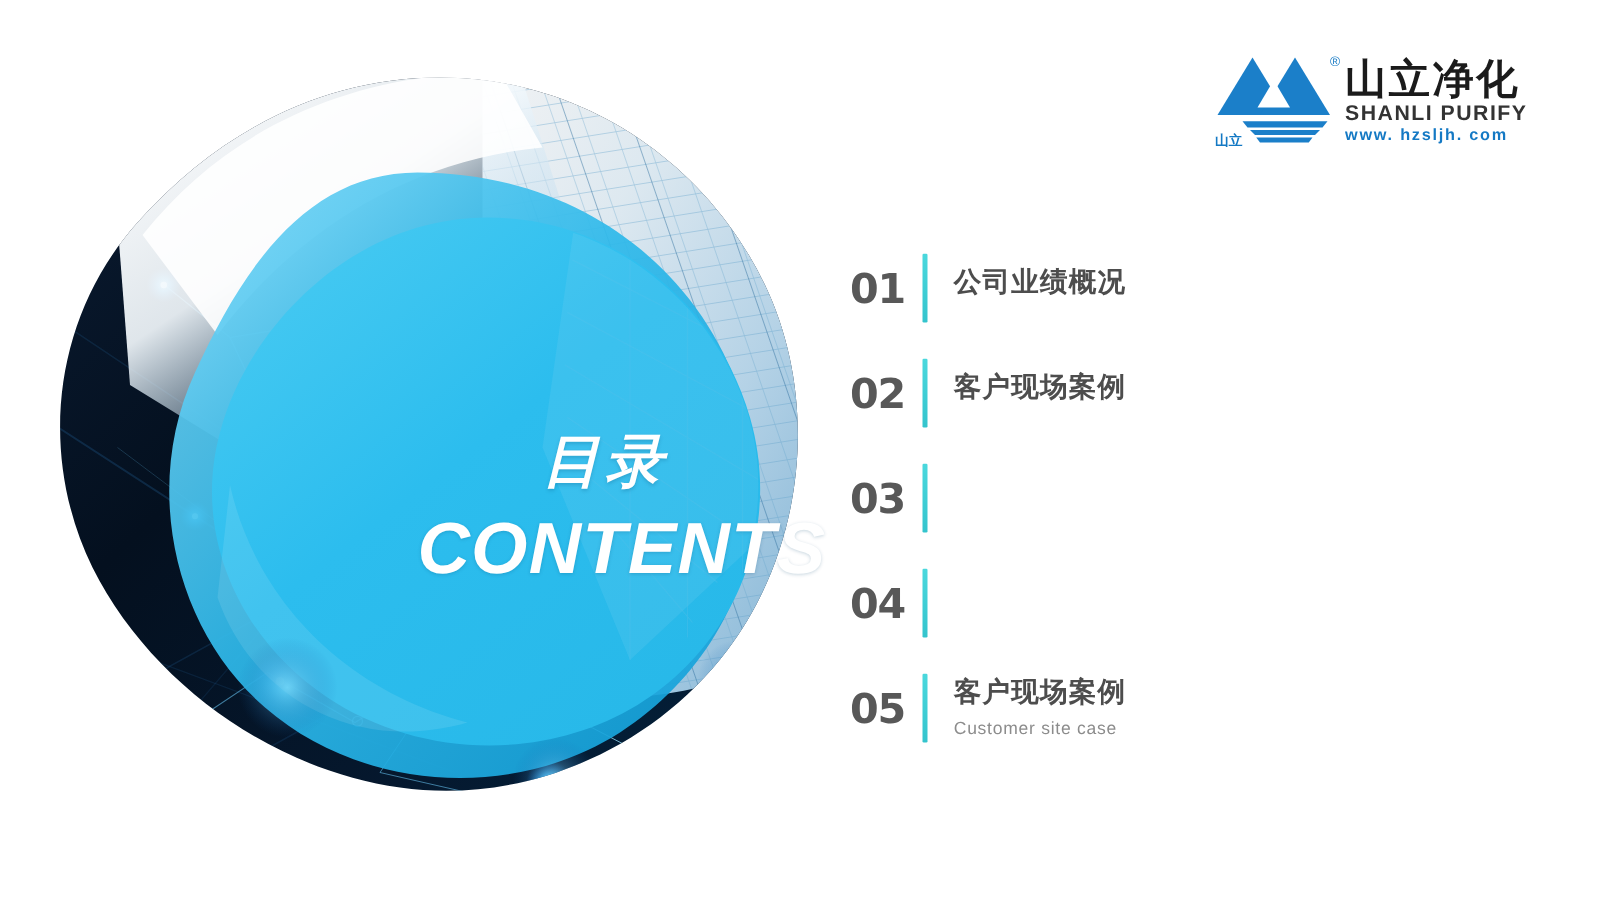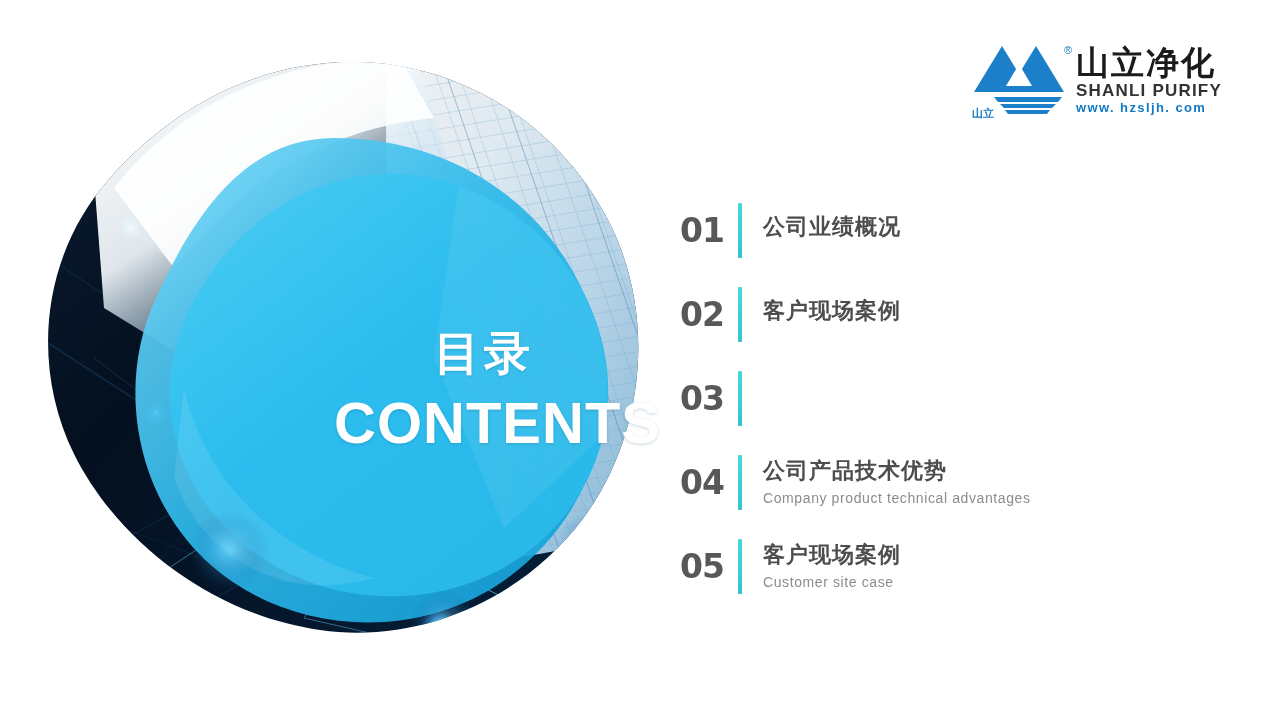--- a/index.html
+++ b/index.html
@@ -20,22 +20,23 @@
   
   .graphic-wrap {
     position:absolute;
     left:34px; top:58px;
     width:620px; height:578px;
   }
   .graphic-wrap svg { display:block; width:100%; height:100%; }
 
   .center-text {
     position:absolute;
-    left:0; top:0; width:620px; height:578px;
+    left:0; top:16px; width:620px; height:578px;
     pointer-events:none;
+    font-style:italic;
   }
   .center-cn {
     position:absolute;
     left:340px; top:272px;
     width:220px;
     text-align:center;
     color:#ffffff;
     font-size:46px;
     font-weight:700;
     letter-spacing:4px;
@@ -389,24 +390,20 @@
     </div>
 
     <div class="item">
       <div class="item-num">03</div>
       <div class="item-bar"></div>
     </div>
 
     <div class="item">
       <div class="item-num">04</div>
       <div class="item-bar"></div>
-      <div class="item-body">
-        <div class="item-cn">公司产品技术优势</div>
-        <div class="item-en">Company product technical advantages</div>
-      </div>
     </div>
 
     <div class="item">
       <div class="item-num">05</div>
       <div class="item-bar"></div>
       <div class="item-body">
         <div class="item-cn">客户现场案例</div>
         <div class="item-en">Customer site case</div>
       </div>
     </div>

